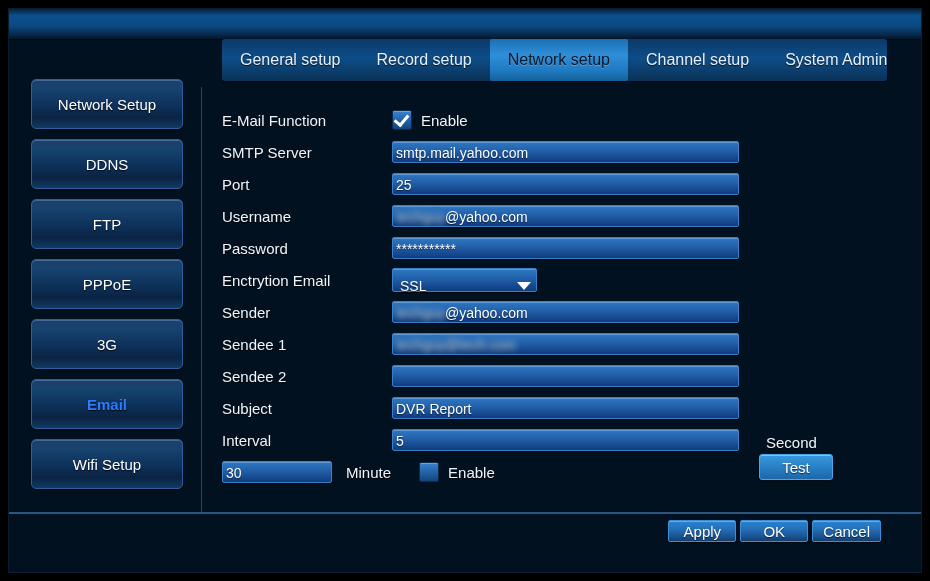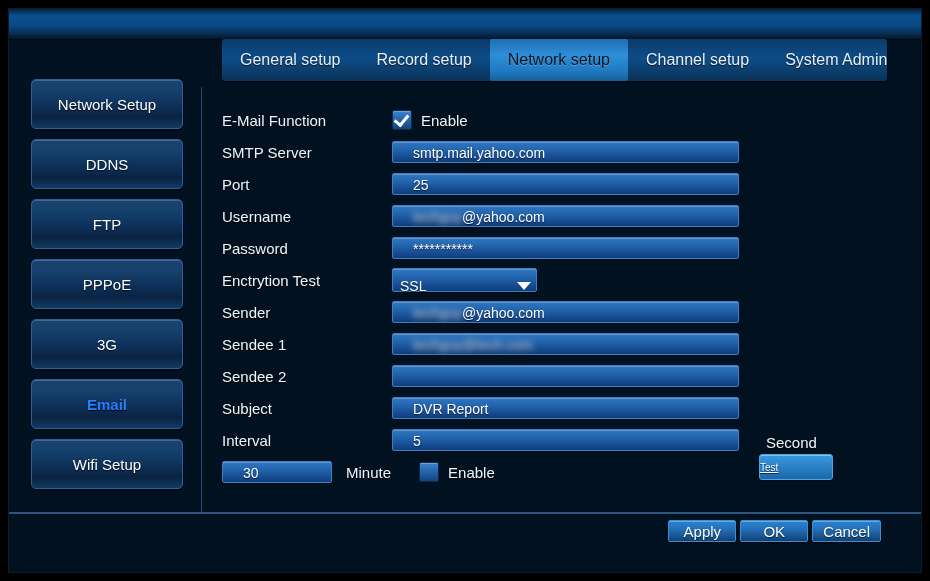--- a/index.html
+++ b/index.html
@@ -84,21 +84,21 @@
   }
   .fieldzone{flex:1 1 auto;display:flex;align-items:center;}
 
   .inp{
     height:22px;line-height:22px;
     background:linear-gradient(to bottom,#2f76c0 0%,#2569b2 30%,#1a529a 65%,#0f3d7c 100%);
     border:1px solid #3b7fc4;
     border-radius:2px;
     box-shadow:inset 0 1px 0 rgba(150,195,240,.45),0 1px 1px rgba(0,0,0,.6);
     color:#ffffff;font-size:14px;
-    padding:0 20px;box-sizing:border-box;
+    padding:0 3px;box-sizing:border-box;
     white-space:nowrap;overflow:hidden;
     text-shadow:0 1px 1px rgba(0,0,0,.6);
     cursor:text;
   }
   .inp.wide{width:347px;}
   .inp.narrow{width:110px;}
 
   
   .redact{
     display:inline-block;
@@ -146,24 +146,23 @@
   
   #secondlbl{
     position:absolute;left:757px;top:425px;
     font-size:15px;color:#f0f5fb;text-shadow:0 1px 1px rgba(0,0,0,.8);cursor:default;
   }
   #testbtn{
     position:absolute;left:750px;top:445px;width:72px;height:24px;
     background:linear-gradient(to bottom,#3a9ade 0%,#2a83c8 45%,#1c67a9 100%);
     border:1px solid #4aa6e6;border-radius:3px;
     box-shadow:inset 0 1px 0 rgba(180,225,255,.55),0 1px 2px rgba(0,0,0,.6);
-    display:flex;align-items:center;
-    color:#ffffff;font-size:10px;text-shadow:0 1px 1px rgba(0,0,0,.6);
+    display:flex;align-items:center;justify-content:center;
+    color:#ffffff;font-size:15px;text-shadow:0 1px 1px rgba(0,0,0,.6);
     cursor:pointer;
-    text-decoration:underline;
   }
 
   
   #footer{
     position:absolute;left:0;top:505px;width:914px;height:60px;
   }
   #footbtns{position:absolute;right:42px;top:6px;display:flex;gap:4px;}
   .fbtn{
     height:22px;min-width:68px;padding:8px 10px;
     background:linear-gradient(to bottom,#2d82cd 0%,#2470b9 40%,#1a5694 75%,#12406f 100%);
@@ -258,21 +257,21 @@
       </div>
 
       <div class="row">
         <div class="lbl">Password</div>
         <div class="fieldzone">
           <div class="inp wide">***********</div>
         </div>
       </div>
 
       <div class="row">
-        <div class="lbl">Enctrytion Test</div>
+        <div class="lbl">Enctrytion Email</div>
         <div class="fieldzone">
           <div class="ddl">
             <span>SSL</span>
             <span class="caret"></span>
           </div>
         </div>
       </div>
 
       <div class="row">
         <div class="lbl">Sender</div>

